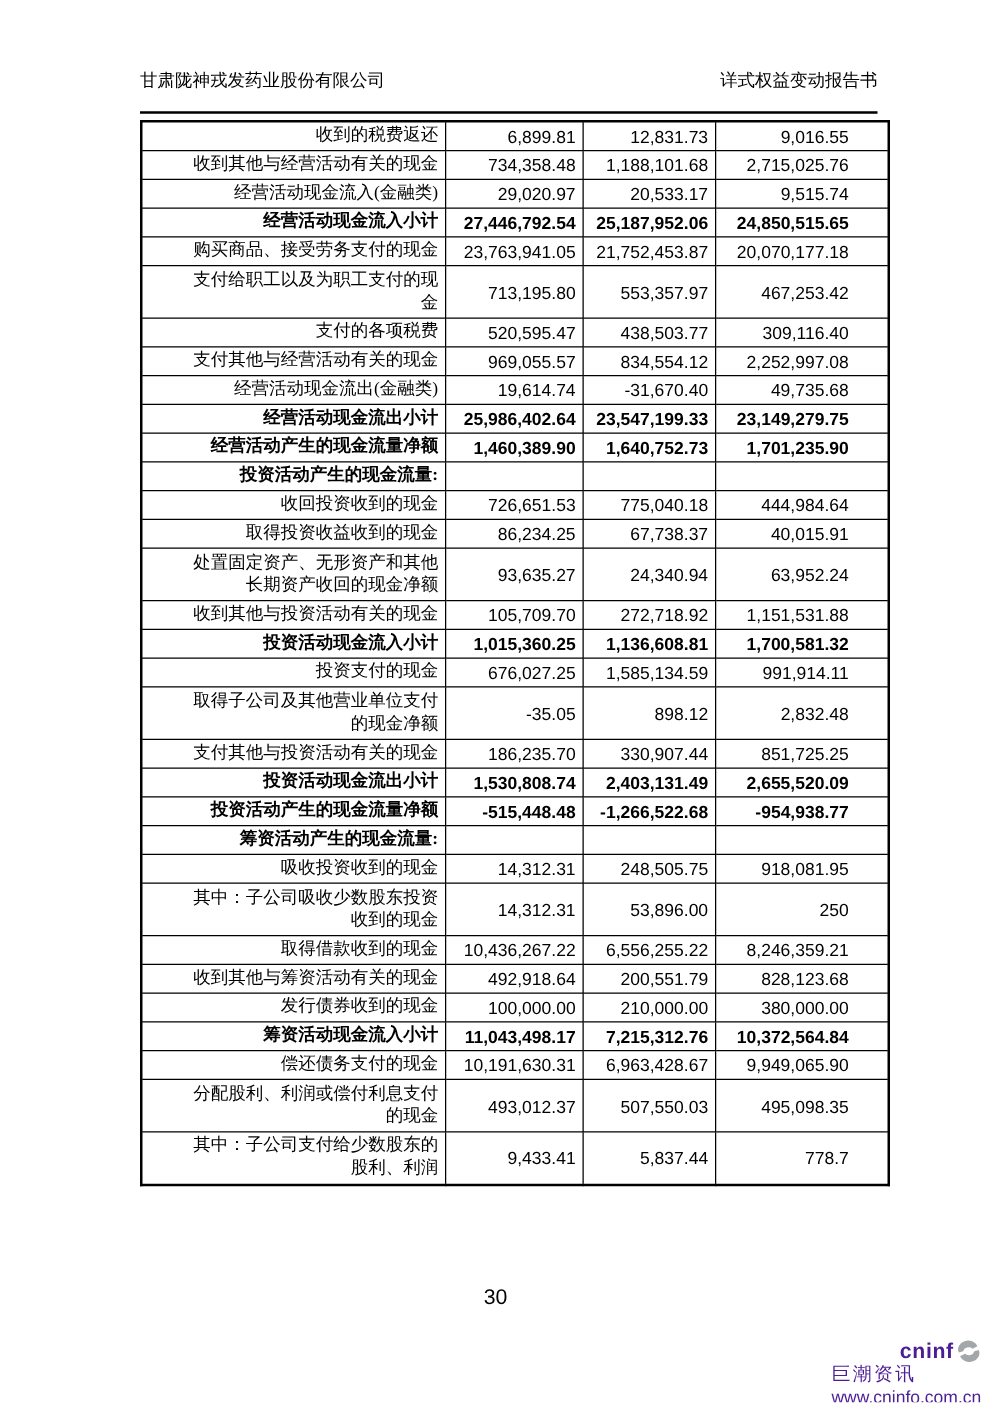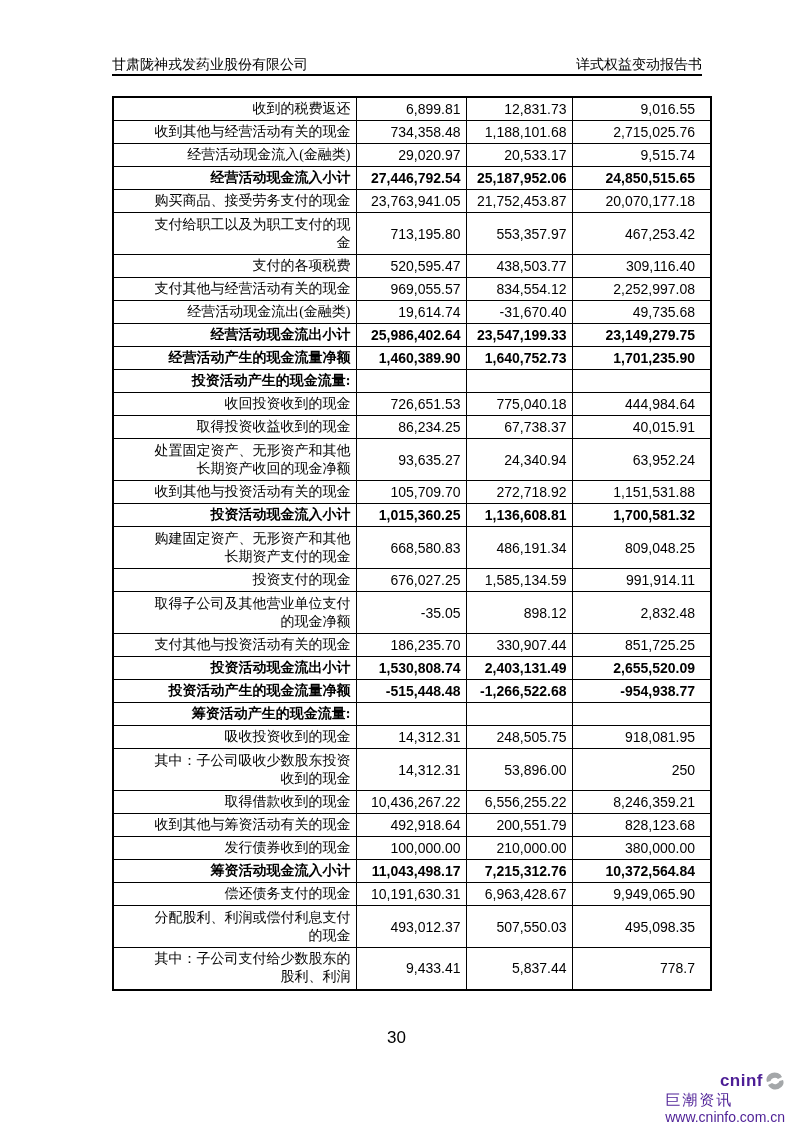--- a/index.html
+++ b/index.html
@@ -15,21 +15,21 @@
   }
   .doc-header {
     position: absolute;
     left: 112px;
     right: 91px;
     top: 56px;
     display: flex;
     justify-content: space-between;
     align-items: flex-end;
     font-size: 14px;
-    padding-bottom: 0;
+    padding-bottom: 15px;
     border-bottom: 2px solid #000;
   }
   .doc-header span { white-space: nowrap; }
   table.cashflow {
     position: absolute;
     left: 112px;
     top: 96px;
     width: 598px;
     border-collapse: collapse;
     table-layout: fixed;
@@ -49,21 +49,21 @@
     height: 22px;
   }
   tr.tall td.label { height: 42px; }
   td.label.no-indent { text-indent: 1px; }
   td.num {
     font-family: "Liberation Sans", sans-serif;
     text-align: right;
     padding-right: 7px;
     white-space: nowrap;
   }
-  td.num.last { padding-right: 15px; }
+  td.num.last { padding-right: 31px; }
   tr.subtotal td, tr.section td { font-weight: bold; }
   .page-number {
     position: absolute;
     top: 1028px;
     left: 0;
     width: 793px;
     text-align: center;
     font-family: "Liberation Sans", sans-serif;
     font-size: 17px;
   }
@@ -211,26 +211,20 @@
           <td class="label">收到其他与投资活动有关的现金</td>
           <td class="num">105,709.70</td>
           <td class="num">272,718.92</td>
           <td class="num last">1,151,531.88</td>
         </tr>
         <tr class="subtotal">
           <td class="label">投资活动现金流入小计</td>
           <td class="num">1,015,360.25</td>
           <td class="num">1,136,608.81</td>
           <td class="num last">1,700,581.32</td>
-        </tr>
-        <tr class="tall">
-          <td class="label">购建固定资产、无形资产和其他长期资产支付的现金</td>
-          <td class="num">668,580.83</td>
-          <td class="num">486,191.34</td>
-          <td class="num last">809,048.25</td>
         </tr>
         <tr>
           <td class="label">投资支付的现金</td>
           <td class="num">676,027.25</td>
           <td class="num">1,585,134.59</td>
           <td class="num last">991,914.11</td>
         </tr>
         <tr class="tall">
           <td class="label">取得子公司及其他营业单位支付的现金净额</td>
           <td class="num">-35.05</td>

